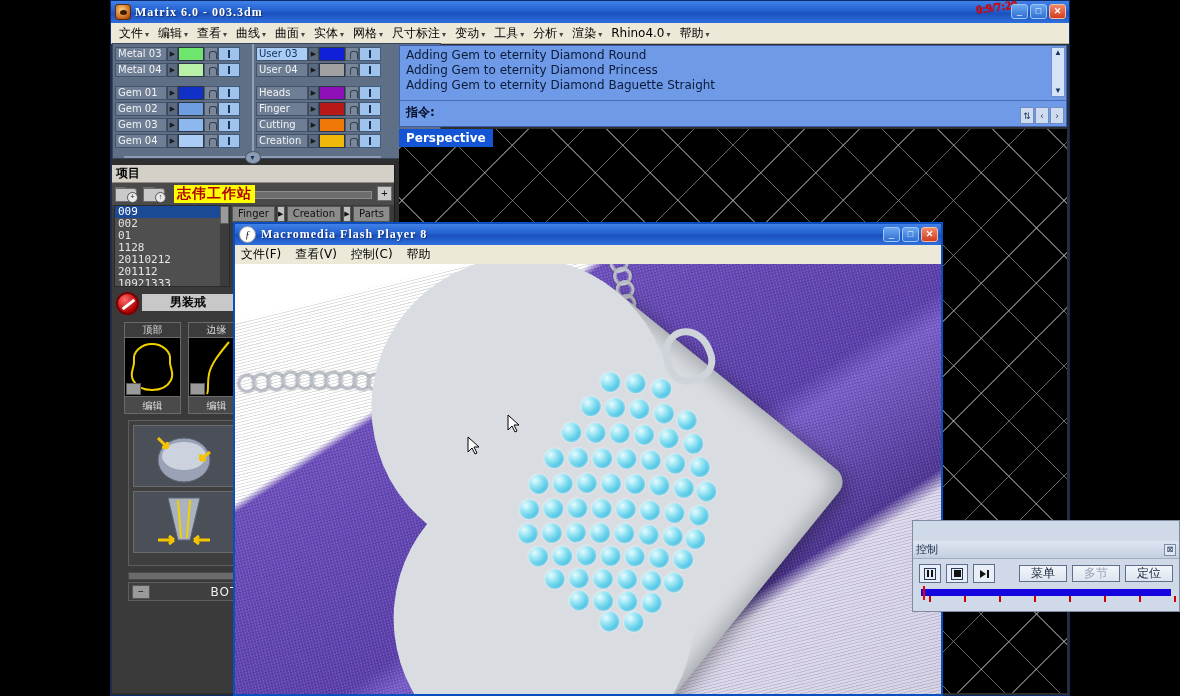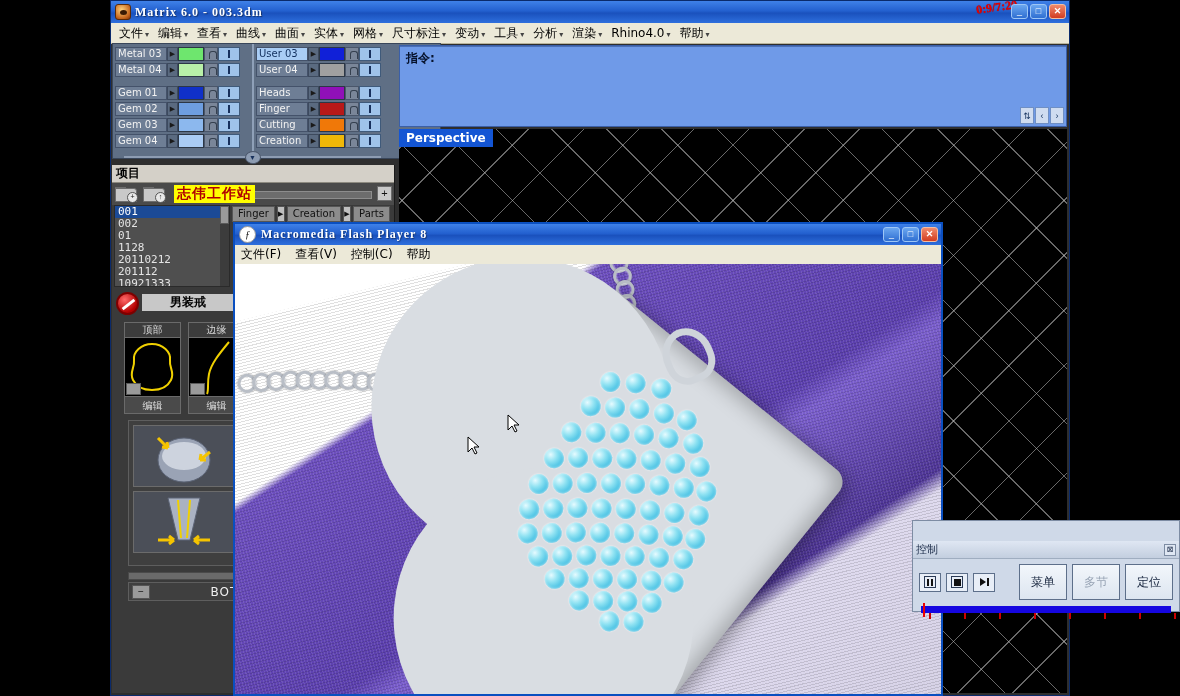--- a/index.html
+++ b/index.html
@@ -199,21 +199,21 @@
   .ctrl-x{width:12px;height:12px;border:1px solid #7d8ca3;background:#dfe7f3;font-size:8px;line-height:10px;
     text-align:center;color:#1b2b48;box-sizing:border-box;}
   .ctrl-btns{display:flex;align-items:center;padding:5px 6px 0 6px;gap:5px;}
   .cbtn{width:22px;height:19px;background:#e8eef7;border:1px solid #5d6f8a;box-sizing:border-box;
     display:flex;align-items:center;justify-content:center;}
   .cbtn .sq{width:10px;height:10px;border:1px solid #2a3a55;display:flex;align-items:center;justify-content:center;}
   .cbtn .pausebar{width:2px;height:7px;background:#111;margin:0 1px;}
   .cbtn .stopsq{width:7px;height:7px;background:#111;}
   .cbtn .tri{width:0;height:0;border-left:6px solid #111;border-top:4px solid transparent;border-bottom:4px solid transparent;}
   .cbtn .bar2{width:2px;height:8px;background:#111;margin-left:1px;}
-  .wbtn2{height:36px;min-width:48px;background:linear-gradient(180deg,#f2f6fb,#dde5f0);
+  .wbtn2{height:17px;min-width:48px;background:linear-gradient(180deg,#f2f6fb,#dde5f0);
     border:1px solid #5d6f8a;box-sizing:border-box;display:flex;align-items:center;justify-content:center;
     font-size:12px;color:#15233c;font-family:"DejaVu Sans","Liberation Sans",sans-serif;}
   .wbtn2.disabled{color:#98a4b5;}
   .ctrl-track{margin:6px 8px 0 8px;height:7px;background:#1506e0;position:relative;}
   .ctrl-ticks{position:absolute;left:8px;right:8px;top:0;height:6px;}
   .ctrl-ticks i{position:absolute;width:2px;height:6px;background:#c00;}
   .ctrl-playhead{position:absolute;left:2px;top:-3px;width:2px;height:14px;background:#e00;}
   .ctrl-status{margin-top:7px;text-align:center;font-size:12px;color:#1b2b8a;font-weight:bold;
     font-family:"DejaVu Sans Mono","Liberation Mono",monospace;}
 
@@ -351,20 +351,29 @@
         </div>
       </div>
     </div>
 
     <div class="layer-scroll">
       <div class="line"></div>
       <div class="layer-knob">▼</div>
     </div>
 
     <div class="cmd-area">
+      <div class="cmd-hist">
+        <div class="cmd-line">Adding Gem to eternity Diamond Round</div>
+        <div class="cmd-line">Adding Gem to eternity Diamond Princess</div>
+        <div class="cmd-line">Adding Gem to eternity Diamond Baguette Straight</div>
+        <div class="cmd-sb">
+          <div>▲</div>
+          <div>▼</div>
+        </div>
+      </div>
       <div class="cmd-prompt">
         <span>指令:</span>
         <div class="cmd-nav">
           <div class="nb">⇅</div>
           <div class="nb">‹</div>
           <div class="nb">›</div>
         </div>
       </div>
     </div>
 
@@ -388,21 +397,21 @@
             <div class="fb"></div>
             <div class="badge">↑</div>
         </div>
         <div class="proj-bar"></div>
         <div class="watermark">志伟工作站</div>
         <div class="proj-plus">+</div>
       </div>
 
       <div class="proj-body">
         <div class="proj-list">
-          <div class="li sel">001</div>
+          <div class="li sel">009</div>
           <div class="li">002</div>
           <div class="li">01</div>
           <div class="li">1128</div>
           <div class="li">20110212</div>
           <div class="li">201112</div>
           <div class="li">10921333</div>
           <div class="proj-list-sb">
               <div class="thumb"></div>
             </div>
         </div>

